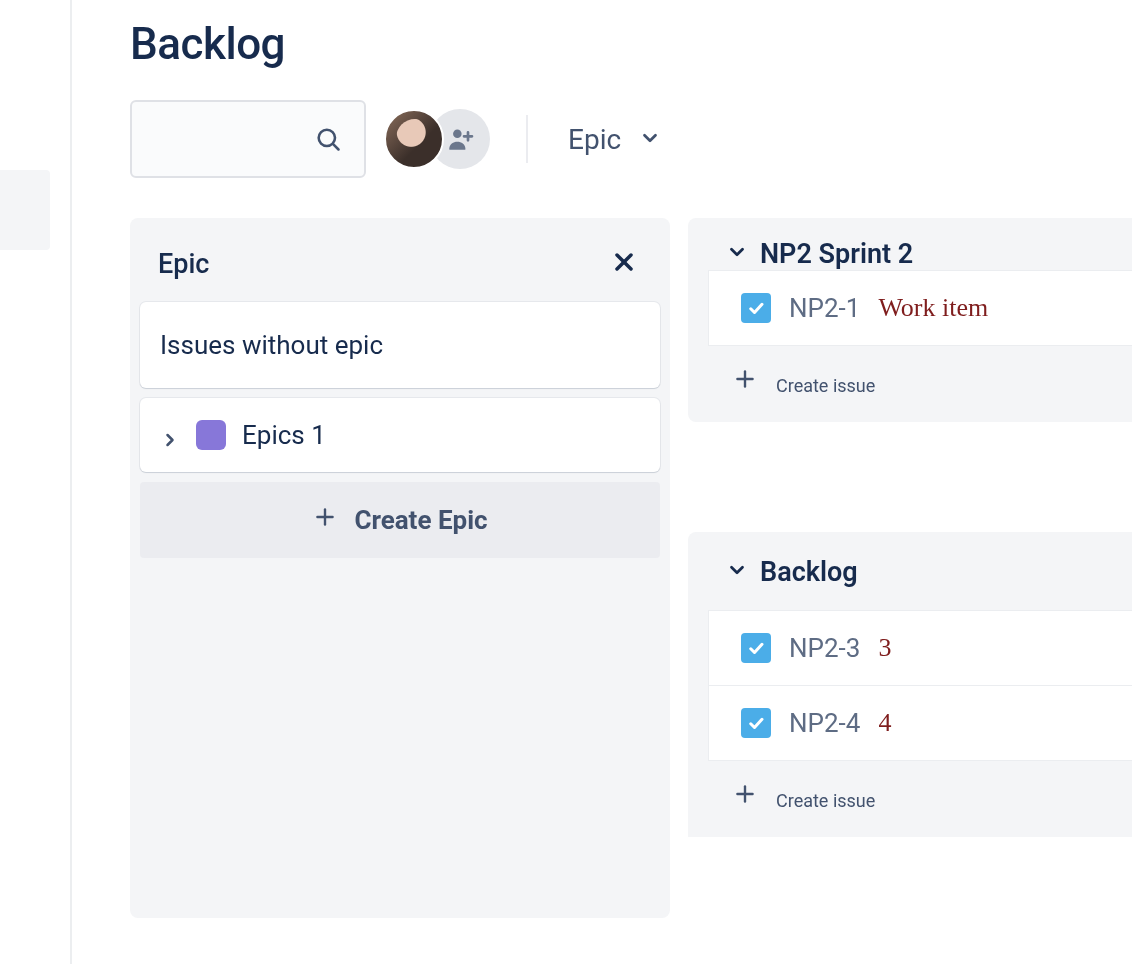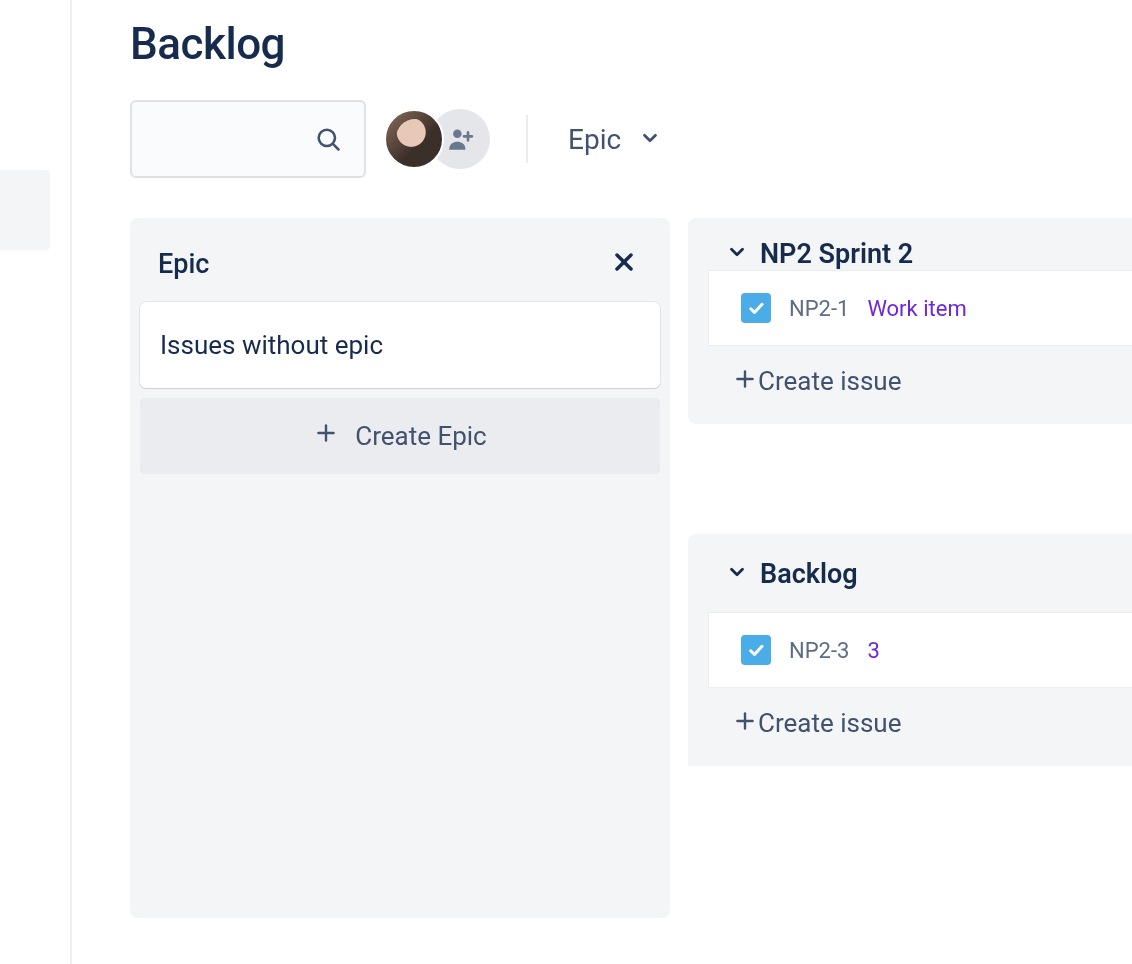--- a/index.html
+++ b/index.html
@@ -162,20 +162,21 @@
     align-items:center;
     justify-content:center;
     gap: 16px;
     font-size: 26px;
     color:#42526E;
     padding: 22px 0;
     cursor:pointer;
     border-radius:4px;
     background:#EBECF0;
     margin: 0 4px;
+    font-weight: bold;
   }
   .right-col {
     flex:1;
     min-width: 420px;
   }
   .section {
     background:#F4F5F7;
     border-radius: 8px 0 0 8px;
     padding: 20px 0 10px 0;
     margin-bottom: 110px;
@@ -199,40 +200,41 @@
   }
   .issue-row {
     background:#fff;
     border: 1px solid #ebedf0;
     border-right:none;
     display:flex;
     align-items:center;
     gap: 18px;
     padding: 22px 0 22px 32px;
     margin-left: 20px;
-    font-size: 22px;
+    font-size: 26px;
     cursor:pointer;
   }
   .issue-row + .issue-row { border-top: none; }
   .task-badge {
     width: 30px;
     height: 30px;
     border-radius: 4px;
     background:#4BADE8;
     display:flex;
     align-items:center;
     justify-content:center;
   }
   .issue-key { color:#5E6C84; }
-  .issue-title { color:#6d28d9; }
+  .issue-title { color:#7f1d1d;font-family:Liberation Serif, serif; }
   .create-issue {
     display:flex;
-    align-items:flex-start;
+    align-items:flex-end;
+    gap: 18px;
     padding: 20px 0 16px 44px;
-    font-size: 26px;
+    font-size: 18px;
     color:#42526E;
     cursor:pointer;
     margin-left: 0px;
   }
   .backlog-section .section-header { padding-left: 38px; margin-bottom: 22px; }
   .backlog-section { padding-top: 24px; background: #F4F5F7; border-radius: 8px 0 0 0; }
 </style>
 </head>
 <body>
 
@@ -284,20 +286,29 @@
                 <line x1="6" y1="18" x2="18" y2="6"></line>
               </svg>
           </span>
         </div>
       </div>
 
       <div class="epic-card first">
         <span>Issues without epic</span>
       </div>
 
+      <div class="epic-card">
+        <span class="chevron-r">
+          <svg width="20" height="20" viewBox="0 0 24 24" fill="none" stroke="#42526E" stroke-width="3" stroke-linecap="round" stroke-linejoin="round">
+              <polyline points="9 6 15 12 9 18"></polyline>
+            </svg>
+        </span>
+        <span class="epic-color"></span>
+        <span>Epics 1</span>
+      </div>
 
 
       <div class="create-epic">
         <span>
           <svg width="26" height="26" viewBox="0 0 24 24" fill="none" stroke="#42526E" stroke-width="2.2" stroke-linecap="round">
               <line x1="12" y1="5" x2="12" y2="19"></line>
               <line x1="5" y1="12" x2="19" y2="12"></line>
             </svg>
         </span>
         <span>Create Epic</span>
@@ -348,20 +359,29 @@
 
         <div class="issue-row">
           <span class="task-badge">
             <svg width="18" height="18" viewBox="0 0 24 24" fill="none" stroke="#fff" stroke-width="4" stroke-linecap="round" stroke-linejoin="round">
                 <polyline points="5 13 10 18 20 7"></polyline>
               </svg>
           </span>
           <span class="issue-key">NP2-3</span>
           <span class="issue-title">3</span>
         </div>
+        <div class="issue-row">
+          <span class="task-badge">
+            <svg width="18" height="18" viewBox="0 0 24 24" fill="none" stroke="#fff" stroke-width="4" stroke-linecap="round" stroke-linejoin="round">
+                <polyline points="5 13 10 18 20 7"></polyline>
+              </svg>
+          </span>
+          <span class="issue-key">NP2-4</span>
+          <span class="issue-title">4</span>
+        </div>
 
         <div class="create-issue">
           <span>
             <svg width="26" height="26" viewBox="0 0 24 24" fill="none" stroke="#42526E" stroke-width="2.2" stroke-linecap="round">
                 <line x1="12" y1="5" x2="12" y2="19"></line>
                 <line x1="5" y1="12" x2="19" y2="12"></line>
               </svg>
           </span>
           <span>Create issue</span>
         </div>

